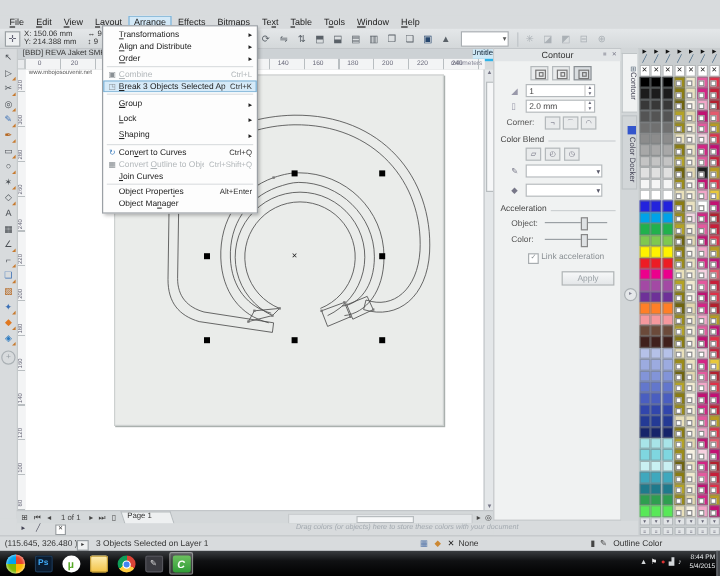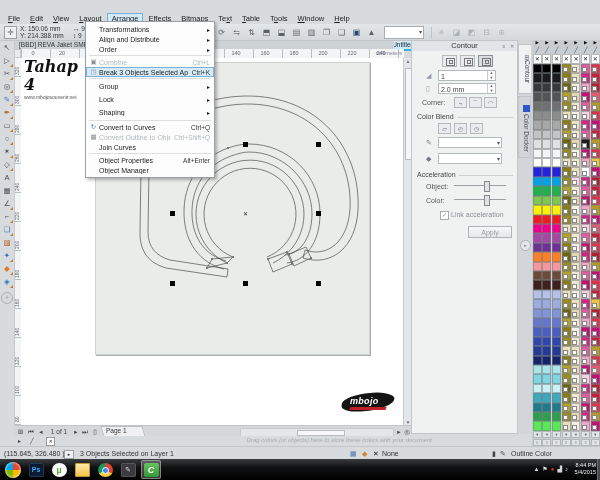--- a/index.html
+++ b/index.html
@@ -345,21 +345,20 @@
       <div class="tool" style="color: rgb(58, 111, 181);">✦<span class="fly"></span></div>
       <div class="tool" style="color: rgb(224, 120, 32);">◆<span class="fly"></span></div>
       <div class="tool" style="color: rgb(44, 122, 192);">◈<span class="fly"></span></div>
       <div class="tool-add">+</div>
     </div>
 
   <div class="canvas">
     <div class="page"></div>
 
     <div class="wm">
-      <div class="wm-title">Tahap 4</div>
       <div class="wm-url">www.mbojosouvenir.net</div>
     </div>
 
     <svg class="drawing-svg" width="382" height="367" viewBox="0 0 382 367">
       <g fill="none" stroke="#4c4c4c" stroke-width="0.7">
 
         <path d="M120,107 C125,70 169,39 224,38 C297,37 340,90 337,152 C335,189 311,209 282,200"></path>
         <path d="M128,109 C133,77 174,47 224,46 C291,45 332,94 329,151 C327,183 307,200 284,192"></path>
         <path d="M120,107 L119,175 C119,194 128,205 145,210 L206,219"></path>
         <path d="M128,109 L127,174 C127,189 135,198 149,202 L207,211"></path>
@@ -396,25 +395,20 @@
         <div class="handle" style="left: 222px; top: 84px;"></div>
         <div class="handle" style="left: 295px; top: 84px;"></div>
         <div class="handle" style="left: 149px; top: 153px;"></div>
         <div class="handle" style="left: 295px; top: 153px;"></div>
         <div class="handle" style="left: 149px; top: 223px;"></div>
         <div class="handle" style="left: 222px; top: 223px;"></div>
         <div class="handle" style="left: 295px; top: 223px;"></div>
       </div>
     <div class="center-x" style="left:222px;top:153px;">✕</div>
 
-    <div class="mbojo">
-      <div class="mbojo-blob"></div>
-      <div class="mbojo-text">mbojo</div>
-      <div class="mbojo-red"></div>
-    </div>
   </div>
 
   <div class="vscroll">
     <div class="sarrow" style="top: -1px;">▲</div>
     <div class="vthumb"></div>
     <div class="sarrow" style="bottom:-1px;">▼</div>
   </div>
 
   <div class="pagerow">
     <div class="pritem" style="left:2px;width:9px;">⊞</div>

